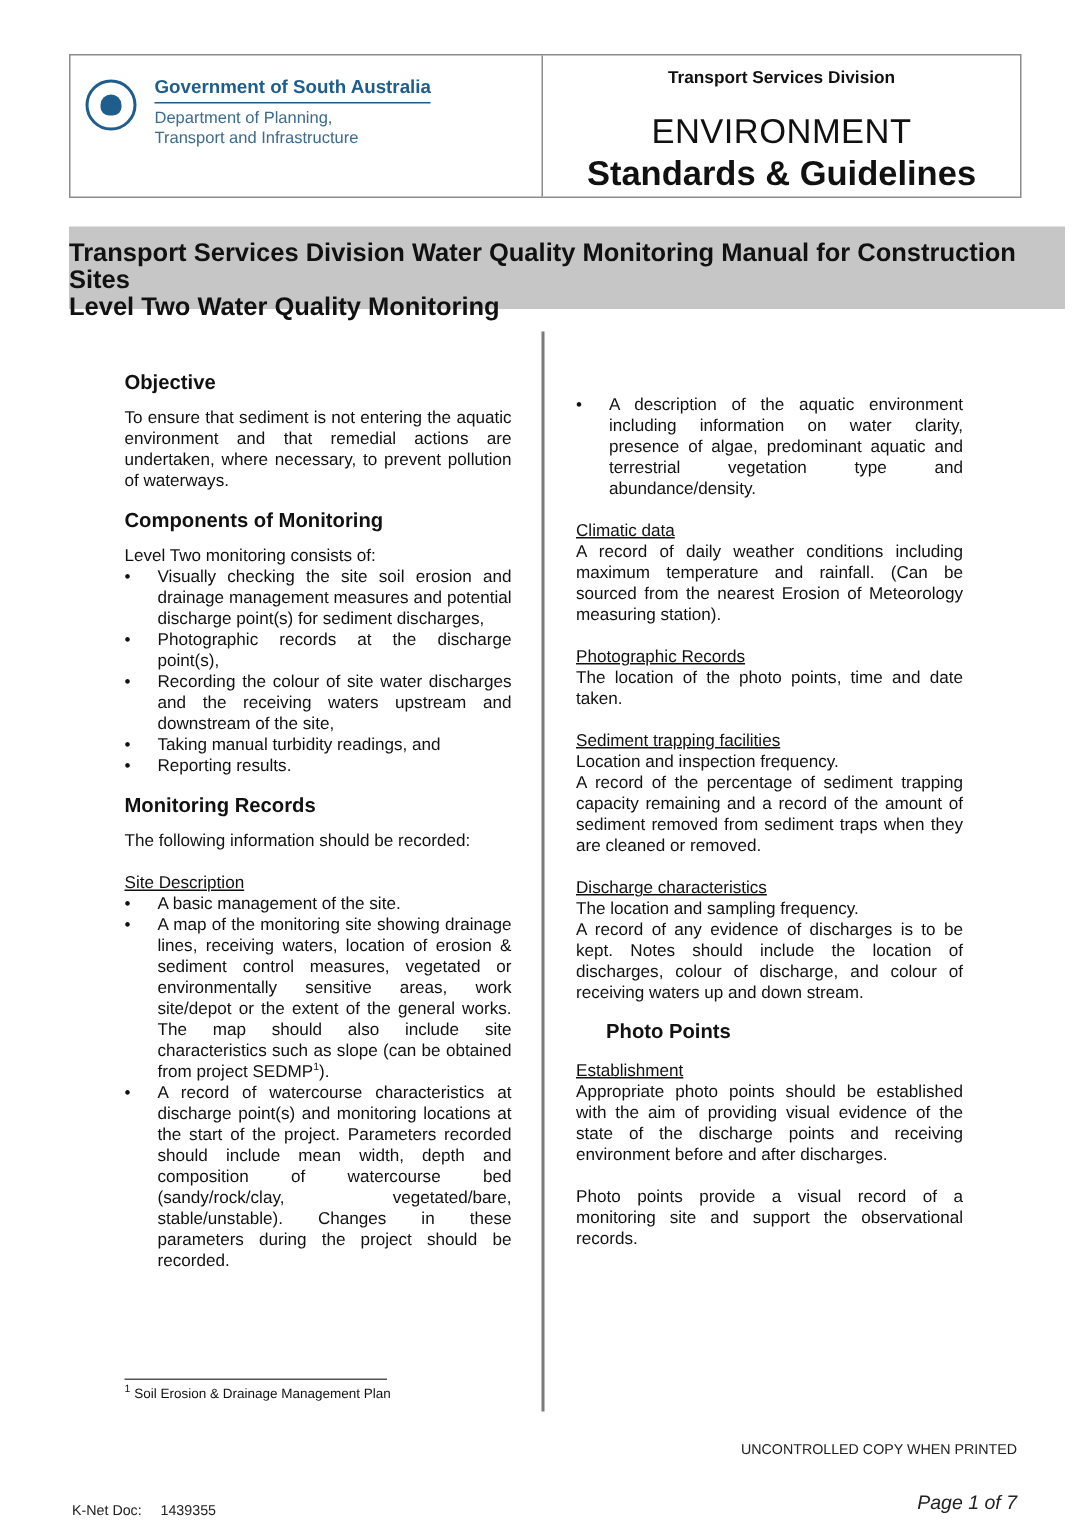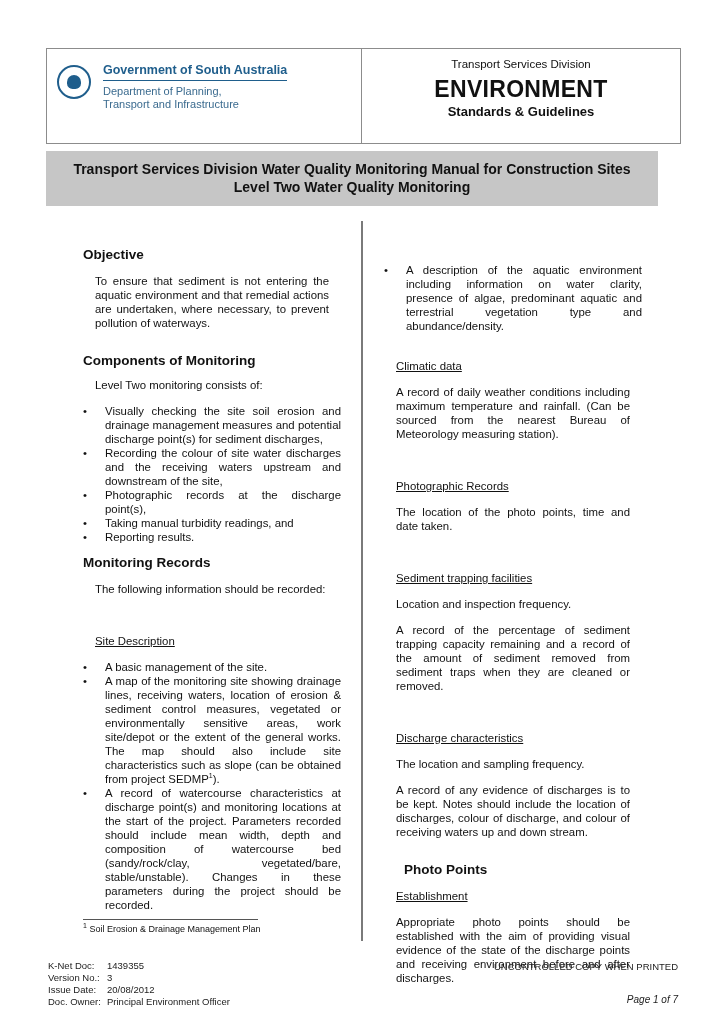--- a/index.html
+++ b/index.html
@@ -1,52 +1,52 @@
 <!DOCTYPE html>
 <html><head>
   <meta charset="utf-8">
   <style>
     html, body { margin:0; padding:0; background:#fff; }
     body { width:724px; height:1024px; position:relative; overflow:hidden;
            font-family:"Liberation Sans", sans-serif; color:#111; }
-    .header-box { position:absolute; left:46px; top:48px; width:633px; height:94px;
+    .header-box { position:absolute; left:46px; top:36px; width:633px; height:94px;
                   border:1px solid #8c8c8c; display:flex; }
     .header-left { width:314px; border-right:1px solid #8c8c8c; position:relative; }
     .header-right { flex:1; text-align:center; }
     .logo-seal { position:absolute; left:10px; top:16px; width:34px; height:34px; border-radius:50%;
                  border:2px solid #1f5e8c; box-sizing:border-box; display:flex; align-items:center; justify-content:center; }
     .logo-seal .inner { width:14px; height:14px; border-radius:50% 50% 40% 40%; background:#1f5e8c; }
     .gov-name { position:absolute; left:56px; top:14px; font-size:12.5px; font-weight:bold; color:#1f5e8c;
                 padding-bottom:3px; border-bottom:1px solid #1f5e8c; }
     .dept1 { position:absolute; left:56px; top:36px; font-size:11px; color:#3b6b8f; }
     .dept2 { position:absolute; left:56px; top:49px; font-size:11px; color:#3b6b8f; }
-    .division { font-size:11.5px; font-weight:normal; margin-top:9px; }
-    .env { font-size:23px; font-weight:bold; margin-top:6px; letter-spacing:0.3px; }
-    .std { font-size:13px; font-weight:bold; margin-top:1px; }
-    .title-band { position:absolute; left:46px; top:151px; width:612px; height:55px; background:#c6c6c6;
-                  text-align:center; font-weight:bold; font-size:14px; line-height:18px; padding-top:9px; box-sizing:border-box; }
+    .division { font-size:11.5px; font-weight:bold; margin-top:9px; }
+    .env { font-size:23px; font-weight:normal; margin-top:16px; letter-spacing:0.3px; }
+    .std { font-size:23px; font-weight:bold; margin-top:1px; }
+    .title-band { position:absolute; left:46px; top:151px; width:664px; height:55px; background:#c6c6c6;
+                  font-weight:bold; font-size:17px; line-height:18px; padding-top:9px; box-sizing:border-box; }
     .divider { position:absolute; left:361px; top:221px; width:2px; height:720px; background:#7a7a7a; }
     .col { position:absolute; width:258px; font-size:11.4px; line-height:14px; text-align:justify; }
     .col-left { left:83px; top:248px; }
     .col-right { left:384px; top:263px; }
     h2 { font-size:13.5px; font-weight:bold; margin:0 0 10px 0; text-align:left; }
-    p { margin:12px; }
+    p { margin:0; }
     .gap { height:14px; }
     .gap-h { height:12px; }
     ul { margin:0; padding:0; list-style:none; }
     li { position:relative; padding-left:22px; }
     li::before { content:"\2022"; position:absolute; left:0; top:0; }
     .ul-h { text-decoration:underline; text-align:left; }
     sup { font-size:7px; line-height:0; }
     .footnote-rule { position:absolute; left:83px; top:919px; width:175px; height:1px; background:#555; }
     .footnote { position:absolute; left:83px; top:924px; font-size:9px; }
     .footer-left { position:absolute; left:48px; top:960px; font-size:9.5px; line-height:12px; color:#222; }
-    .footer-left .row span:first-child { display:inline-block; width:59px; }
+    .footer-left .row span:first-child { display:inline-block; width:59px;margin-top:42px; }
     .footer-right1 { position:absolute; right:46px; top:961px; font-size:9.5px; color:#222; }
-    .footer-right2 { position:absolute; right:46px; top:994px; font-size:10px; font-style:italic; color:#222; }
+    .footer-right2 { position:absolute; right:46px; top:994px; font-size:13px; font-style:italic; color:#222; }
   </style>
 </head>
 <body>
 
 <div class="header-box">
   <div class="header-left">
     <div class="logo-seal">
         <div class="inner"></div>
       </div>
     <div class="gov-name">Government of South Australia</div>
@@ -68,22 +68,22 @@
 <div class="divider"></div>
 
 <div class="col col-left">
   <h2>Objective</h2>
   <p>To ensure that sediment is not entering the aquatic environment and that remedial actions are undertaken, where necessary, to prevent pollution of waterways.</p>
   <div class="gap-h"></div>
   <h2>Components of Monitoring</h2>
   <p style="margin-top:6px;">Level Two monitoring consists of:</p>
   <ul>
     <li>Visually checking the site soil erosion and drainage management measures and potential discharge point(s) for sediment discharges,</li>
+    <li>Photographic records at the discharge point(s),</li>
     <li>Recording the colour of site water discharges and the receiving waters upstream and downstream of the site,</li>
-    <li>Photographic records at the discharge point(s),</li>
     <li>Taking manual turbidity readings, and</li>
     <li>Reporting results.</li>
   </ul>
   <div class="gap-h"></div>
   <h2>Monitoring Records</h2>
   <p>The following information should be recorded:</p>
   <div class="gap"></div>
   <p class="ul-h">Site Description</p>
   <ul>
     <li>A basic management of the site.</li>
@@ -91,21 +91,21 @@
     <li>A record of watercourse characteristics at discharge point(s) and monitoring locations at the start of the project. Parameters recorded should include mean width, depth and composition of watercourse bed (sandy/rock/clay, vegetated/bare, stable/unstable). Changes in these parameters during the project should be recorded.</li>
   </ul>
 </div>
 
 <div class="col col-right">
   <ul>
     <li>A description of the aquatic environment including information on water clarity, presence of algae, predominant aquatic and terrestrial vegetation type and abundance/density.</li>
   </ul>
   <div class="gap"></div>
   <p class="ul-h">Climatic data</p>
-  <p>A record of daily weather conditions including maximum temperature and rainfall. (Can be sourced from the nearest Bureau of Meteorology measuring station).</p>
+  <p>A record of daily weather conditions including maximum temperature and rainfall. (Can be sourced from the nearest Erosion of Meteorology measuring station).</p>
   <div class="gap"></div>
   <p class="ul-h">Photographic Records</p>
   <p>The location of the photo points, time and date taken.</p>
   <div class="gap"></div>
   <p class="ul-h">Sediment trapping facilities</p>
   <p>Location and inspection frequency.</p>
   <p>A record of the percentage of sediment trapping capacity remaining and a record of the amount of sediment removed from sediment traps when they are cleaned or removed.</p>
   <div class="gap"></div>
   <p class="ul-h">Discharge characteristics</p>
   <p>The location and sampling frequency.</p>

